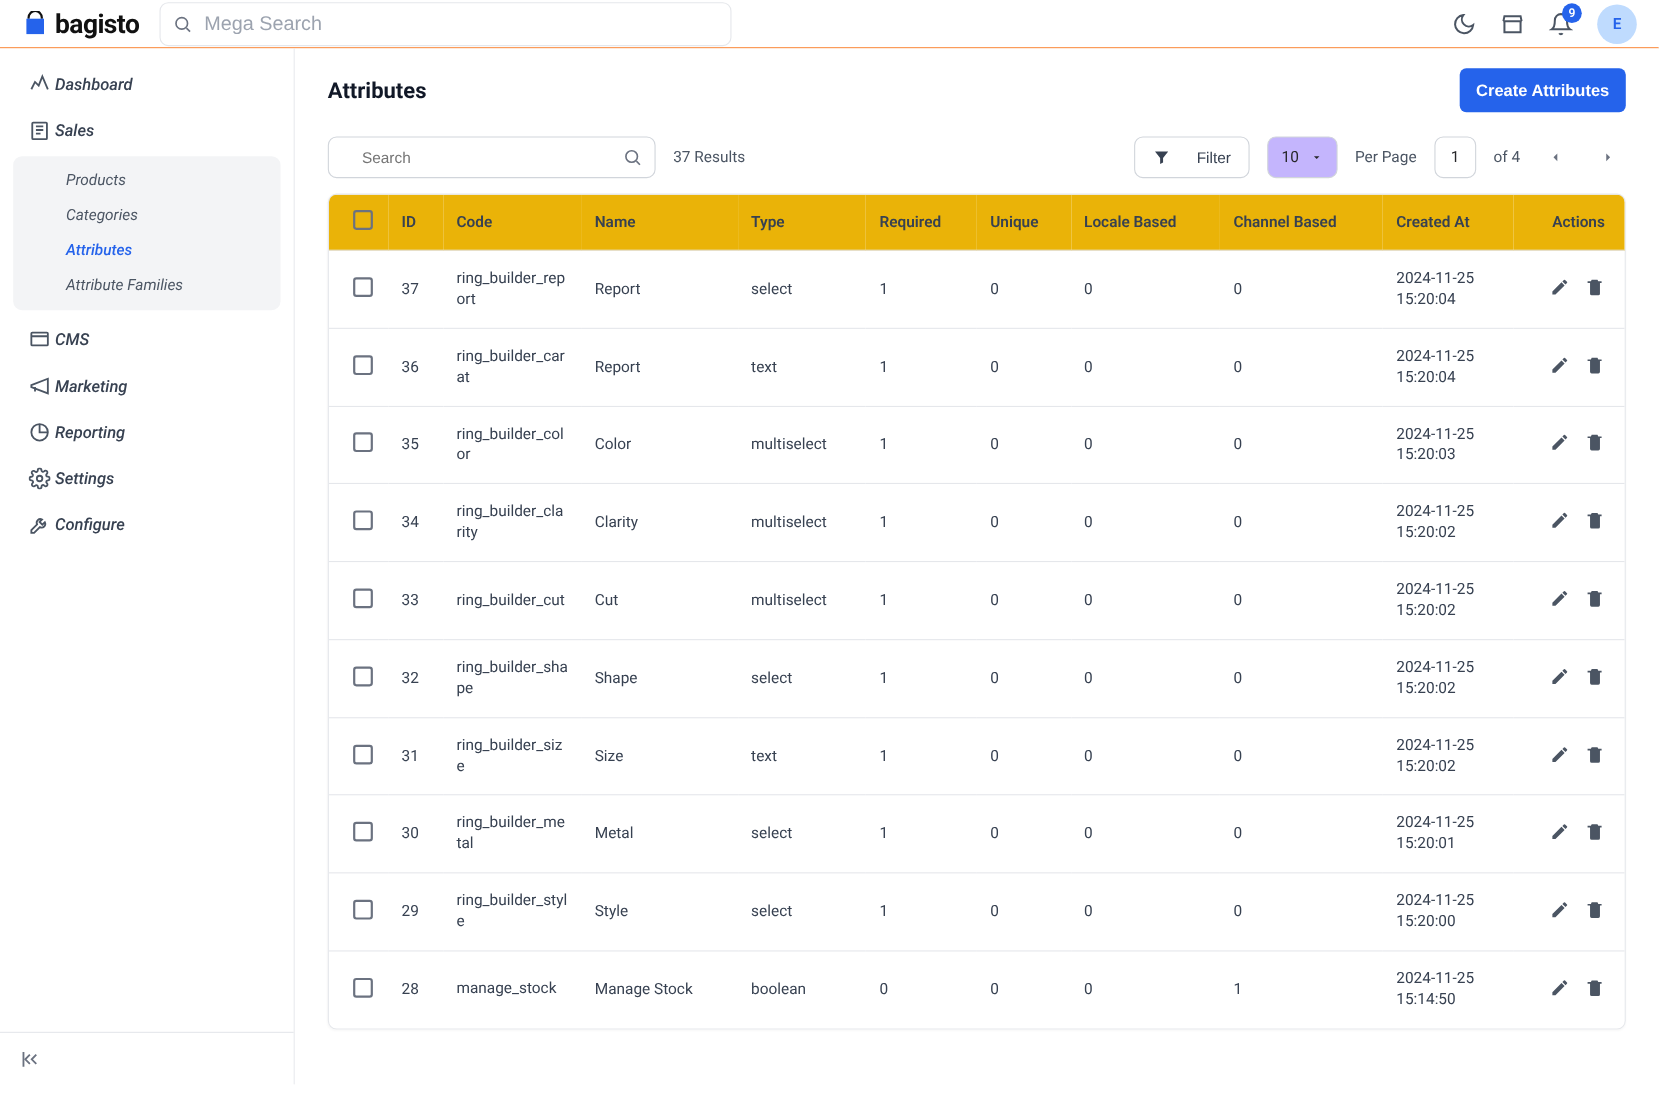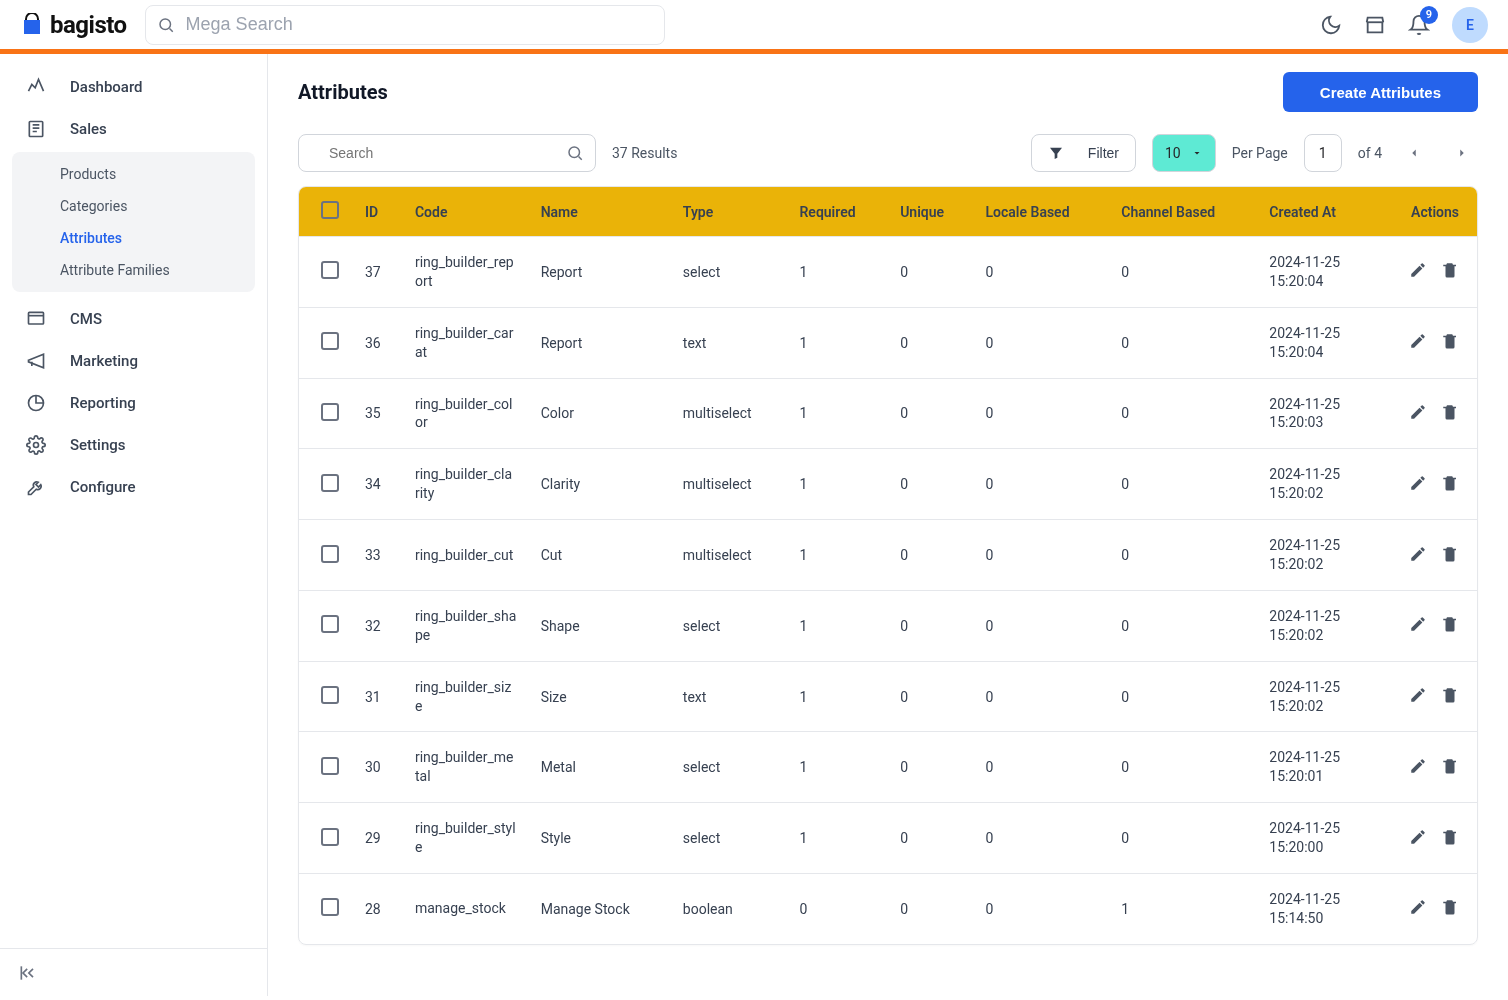--- a/index.html
+++ b/index.html
@@ -1,58 +1,58 @@
 <!DOCTYPE html>
 <html><head>
 <meta charset="utf-8">
 <style>
 * { margin: 0; padding: 0; box-sizing: border-box; }
 body { font-family: -apple-system, BlinkMacSystemFont, "Segoe UI", Roboto, Helvetica, Arial, sans-serif; font-size: 14px; color: #27272a; background: #fff; }
 
 
-.topbar { height: 54px; border-bottom: 5px solid #f97316; display: flex; align-items: center; padding: 0 20px; gap: 18px; }
+.topbar { height: 44px; border-bottom: 1px solid #f97316; display: flex; align-items: center; padding: 0 20px; gap: 18px; }
 .logo { display: flex; align-items: center; gap: 6px; font-size: 24px; font-weight: 700; color: #111; letter-spacing: -0.5px; }
 .logo-mark { width: 24px; height: 24px; }
 .search-global { position: relative; flex: 0 0 520px; }
 .search-global input { width: 100%; height: 40px; border: 1px solid #e5e7eb; border-radius: 8px; padding: 0 14px 0 40px; font-size: 18px; color: #374151; background: #fff; }
 .search-global input::placeholder { color: #9ca3af; }
 .search-global .si { position: absolute; left: 12px; top: 50%; transform: translateY(-50%); color: #6b7280; }
 .topbar-spacer { flex: 1; }
 .topbar-icons { display: flex; align-items: center; gap: 22px; }
 .tb-icon { width: 22px; height: 22px; color: #4b5563; cursor: pointer; position: relative; }
 .badge { position: absolute; top: -8px; right: -8px; background: #2563eb; color: #fff; border-radius: 999px; font-size: 11px; font-weight: 600; min-width: 18px; height: 18px; display: flex; align-items: center; justify-content: center; padding: 0 4px; }
 .avatar { width: 36px; height: 36px; border-radius: 999px; background: #bfdbfe; color: #2563eb; font-weight: 600; display: flex; align-items: center; justify-content: center; cursor: pointer; }
 
 
 .shell { display: flex; height: calc(100vh - 58px); }
 .sidebar { width: 268px; border-right: 1px solid #e5e7eb; display: flex; flex-direction: column; background: #fff; }
 .nav { padding: 12px; flex: 1; overflow-y: auto; }
-.nav a { display: flex; align-items: center; gap: 24px; height: 42px; padding: 0 14px; border-radius: 8px; color: #374151; text-decoration: none; font-size: 15px; font-weight: 500; }
+.nav a { display: flex; align-items: center; gap: 4px; height: 42px; padding: 0 14px; border-radius: 8px; color: #374151; text-decoration: none; font-size: 15px; font-weight: 500; font-style: italic; }
 .nav a .icn { width: 20px; height: 20px; color: #4b5563; flex-shrink: 0; }
 .nav a.active { background: #2563eb; color: #fff; }
 .nav a.active .icn { color: #fff; }
 .subnav { background: #f3f4f6; border-radius: 8px; margin: 2px 0 6px 0; padding: 6px 0; }
 .subnav a { height: 32px; padding-left: 48px; font-size: 14px; font-weight: 400; color: #4b5563; text-align: center; }
 .subnav a.sub-active { color: #2563eb; font-weight: 500; }
 .sidebar-footer { border-top: 1px solid #e5e7eb; height: 48px; display: flex; align-items: center; padding: 0 18px; color: #6b7280; cursor: pointer; }
 
 
 .main { flex: 1; padding: 18px 30px 30px 30px; background: #fff; overflow-y: auto; }
 .page-head { display: flex; align-items: center; justify-content: space-between; margin-bottom: 22px; }
 .page-title { font-size: 20px; font-weight: 700; color: #111827; }
-.btn-primary { background: #2563eb; color: #fff; border: none; height: 40px; padding: 0 37px; border-radius: 6px; font-size: 15px; font-weight: 600; cursor: pointer; }
+.btn-primary { background: #2563eb; color: #fff; border: none; height: 40px; padding: 0 15px; border-radius: 6px; font-size: 15px; font-weight: 600; cursor: pointer; }
 
 .toolbar { display: flex; align-items: center; gap: 16px; margin-bottom: 14px; }
 .search-local { position: relative; width: 298px; }
 .search-local input { width: 100%; height: 38px; border: 1px solid #d1d5db; border-radius: 8px; padding: 0 40px 0 30px; font-size: 14px; }
 .search-local .si { position: absolute; right: 12px; top: 50%; transform: translateY(-50%); color: #6b7280; }
 .results { color: #4b5563; font-size: 14px; }
 .tb-spacer { flex: 1; }
 .btn-filter { height: 38px; border: 1px solid #d1d5db; background: #fff; border-radius: 8px; padding: 0 16px; display: flex; align-items: center; gap: 24px; font-size: 14px; font-weight: 500; cursor: pointer; color: #374151; }
-.select-per { height: 38px; border: 1px solid #d1d5db; background: #5eead4; border-radius: 8px; padding: 0 12px; display: flex; align-items: center; gap: 10px; cursor: pointer; font-size: 14px; }
+.select-per { height: 38px; border: 1px solid #d1d5db; background: #c4b5fd; border-radius: 8px; padding: 0 12px; display: flex; align-items: center; gap: 10px; cursor: pointer; font-size: 14px; }
 .pp-label { color: #4b5563; font-size: 14px; }
 .page-box { width: 38px; height: 38px; border: 1px solid #d1d5db; border-radius: 8px; display: flex; align-items: center; justify-content: center; font-size: 14px; }
 .of-pages { color: #4b5563; font-size: 14px; }
 .pg-btn { width: 32px; height: 32px; display: flex; align-items: center; justify-content: center; color: #6b7280; cursor: pointer; border-radius: 6px; }
 
 
 .tbl-wrap { border: 1px solid #e5e7eb; border-radius: 8px; overflow: hidden; box-shadow: 0 1px 2px rgba(0,0,0,0.03); }
 table { width: 100%; border-collapse: collapse; }
 thead th { text-align: left; font-size: 14px; font-weight: 600; color: #374151; padding: 14px 12px; background: #eab308; border-bottom: 1px solid #e5e7eb; }
 thead th:first-child, tbody td:first-child { padding-left: 22px; width: 54px; }

